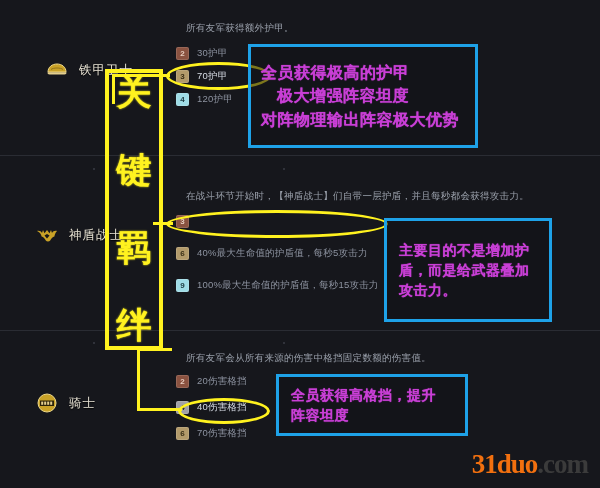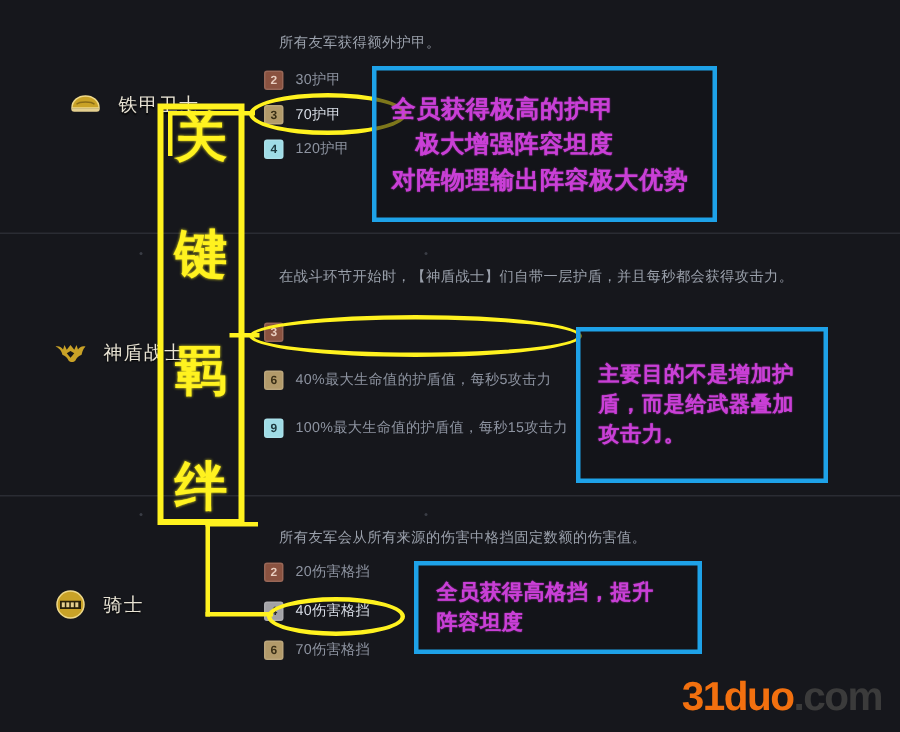--- a/index.html
+++ b/index.html
@@ -72,21 +72,21 @@
     font-family:"DejaVu Sans","Liberation Sans",sans-serif;
     text-shadow:0 0 1px #c93fd6;
   }
   .note-line.indent{padding-left:16px;}
   .note.small .note-line{font-size:14px;}
 
   
   .watermark{
     position:absolute;right:12px;bottom:8px;
     font-size:27px;font-weight:bold;letter-spacing:-1px;
-    font-family:Liberation Sans, sans-serif;
+    font-family:Liberation Serif, serif;
   }
   .wm-name{color:#f2700f;}
   .wm-tld{color:#3b3b3b;}
 
   .dot{position:absolute;width:2px;height:2px;border-radius:50%;background:#3a3d45;}
 </style>
 </head>
 <body>
 
 <div id="stage">
@@ -142,21 +142,21 @@
   <div class="trait" style="left:34px;top:222px;">
     <span class="trait-icon">
       <svg width="24" height="24" viewBox="0 0 24 24">
         <path d="M2 8c2.5-.5 4 .5 5 2l1-3 1.5 3.2L12 7l2.5 3.2L16 7l1 3c1-1.5 2.5-2.5 5-2-2 2-2.2 4-2.6 5.5-1.8.6-3.4 2.2-4.2 4-1 1.2-3.4 1.2-4.4 0-.8-1.8-2.4-3.4-4.2-4C6.2 12 6 10 2 8z" fill="#c9a227"></path>
         <path d="M9.5 12.5l2.5 3 2.5-3-2.5-1.5z" fill="#161616"></path>
       </svg>
     </span>
     <span class="trait-label">神盾战士</span>
   </div>
 
-  <div class="desc" style="left:186px;top:178px;">在战斗环节开始时，【神盾战士】们自带一层护盾，并且每秒都会获得攻击力。</div>
+  <div class="desc" style="left:186px;top:190px;">在战斗环节开始时，【神盾战士】们自带一层护盾，并且每秒都会获得攻击力。</div>
 
   <div class="tier-list" style="left:176px;top:212px;">
     <div class="tier-row" style="margin-bottom:14px;">
       <span class="tier-badge bronze">3</span>
     </div>
     <div class="tier-row" style="margin-bottom:14px;">
       <span class="tier-badge silver">6</span>
       <span class="tier-text dim">40%最大生命值的护盾值，每秒5攻击力</span>
     </div>
     <div class="tier-row">

